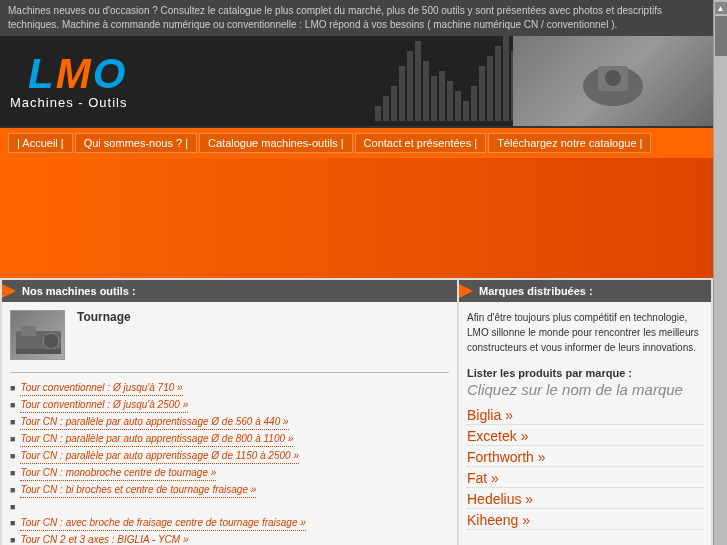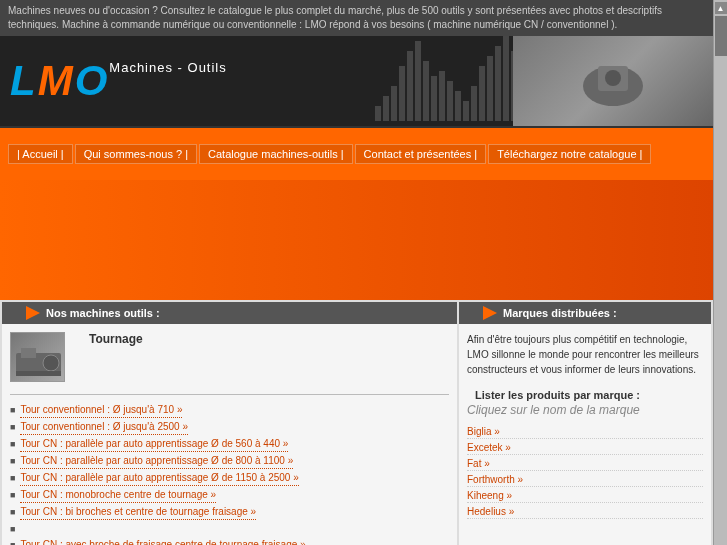--- a/index.html
+++ b/index.html
@@ -19,21 +19,21 @@
       background: #222;
       height: 90px;
       display: flex;
       align-items: center;
       padding: 0 10px;
       position: relative;
       overflow: hidden;
     }
     .logo-area {
       display: flex;
-      flex-direction: row;
+      flex-direction: column;
       z-index: 2;
       text-align: right;
     }
     .logo-lmo {
       font-size: 42px;
       font-weight: bold;
       color: #00a0e0;
       letter-spacing: 2px;
       line-height: 1;
       font-style: italic;
@@ -73,21 +73,21 @@
       height: 100%;
       background: linear-gradient(135deg, #777 0%, #999 50%, #666 100%);
       display: flex;
       align-items: center;
       justify-content: center;
     }
 
     
     .nav {
       background: #ff6600;
-      padding: 16px 8px;
+      padding: 5px 8px;
       display: flex;
       gap: 2px;
       border-top: 2px solid #333;
     }
     .nav-item {
       color: #fff;
       font-size: 11px;
       padding: 3px 8px;
       cursor: pointer;
       border: 1px solid rgba(255,255,255,0.3);
@@ -117,21 +117,21 @@
     }
 
     
     .left-panel {
       width: 455px;
       background: #f5f5f5;
     }
     .section-header {
       background: #555;
       color: #fff;
-      padding: 4px 24px;
+      padding: 4px 0;
       font-size: 11px;
       font-weight: bold;
       display: flex;
       align-items: center;
       gap: 6px;
     }
     .section-icon {
       width: 14px;
       height: 14px;
       background: #ff6600;
@@ -151,21 +151,20 @@
       width: 100%;
       height: 100%;
       background: linear-gradient(135deg, #777, #aaa);
     }
 
     .tournage-label {
       padding: 8px 8px 2px 75px;
       font-size: 12px;
       font-weight: bold;
       color: #333;
-      margin-left: 12px;
     }
     .divider {
       border: none;
       border-top: 1px solid #bbb;
       margin: 4px 8px;
       clear: both;
     }
 
     .machine-list {
       padding: 2px 8px 8px 8px;
@@ -183,55 +182,56 @@
       margin-right: 5px;
       font-size: 9px;
       margin-top: 1px;
       flex-shrink: 0;
     }
     .machine-link {
       color: #cc4400;
       cursor: pointer;
       text-decoration: none;
       border-bottom: 1px dotted #cc4400;
+      font-style: italic;
     }
 
     
     .right-panel {
       flex: 1;
       background: #f5f5f5;
     }
     .brands-text {
       padding: 8px;
       font-size: 10px;
       color: #333;
       line-height: 1.5;
     }
     .brands-label {
       font-size: 11px;
       font-weight: bold;
       color: #333;
-      padding: 4px 8px 2px 16px;
+      padding: 4px 8px 2px 8px;
     }
     .brands-sublabel {
-      font-size: 12px;
+      font-size: 15px;
       color: #888;
       font-style: italic;
       padding: 0 8px 6px 8px;
     }
     .brand-item {
       display: flex;
       align-items: center;
       margin: 2px 8px;
       padding: 1px 0;
       border-bottom: 1px dotted #ccc;
     }
     .brand-link {
       color: #cc4400;
-      font-size: 10px;
+      font-size: 14px;
       cursor: pointer;
       text-decoration: none;
     }
 
     .page-wrapper {
       display: flex;
       width: 727px;
     }
     .content-area {
       flex: 1;
@@ -383,30 +383,30 @@
 
         <div id="brands-list">
 
         <div class="brand-item">
               <a class="brand-link">Biglia »</a>
             </div>
             <div class="brand-item">
               <a class="brand-link">Excetek »</a>
             </div>
             <div class="brand-item">
+              <a class="brand-link">Forthworth »</a>
+            </div>
+            <div class="brand-item">
               <a class="brand-link">Fat »</a>
             </div>
             <div class="brand-item">
-              <a class="brand-link">Forthworth »</a>
+              <a class="brand-link">Hedelius »</a>
             </div>
             <div class="brand-item">
               <a class="brand-link">Kiheeng »</a>
-            </div>
-            <div class="brand-item">
-              <a class="brand-link">Hedelius »</a>
             </div>
           </div>
       </div>
 
     </div>
   </div>
 
   <div style="width:14px;background:#bbb;display:flex;flex-direction:column;align-items:center;border-left:1px solid #999;">
     <div style="width:12px;height:12px;background:#888;margin-top:2px;display:flex;align-items:center;justify-content:center;font-size:8px;color:#fff;cursor:pointer;">▲</div>
     <div style="flex:1;width:100%;position:relative;">

